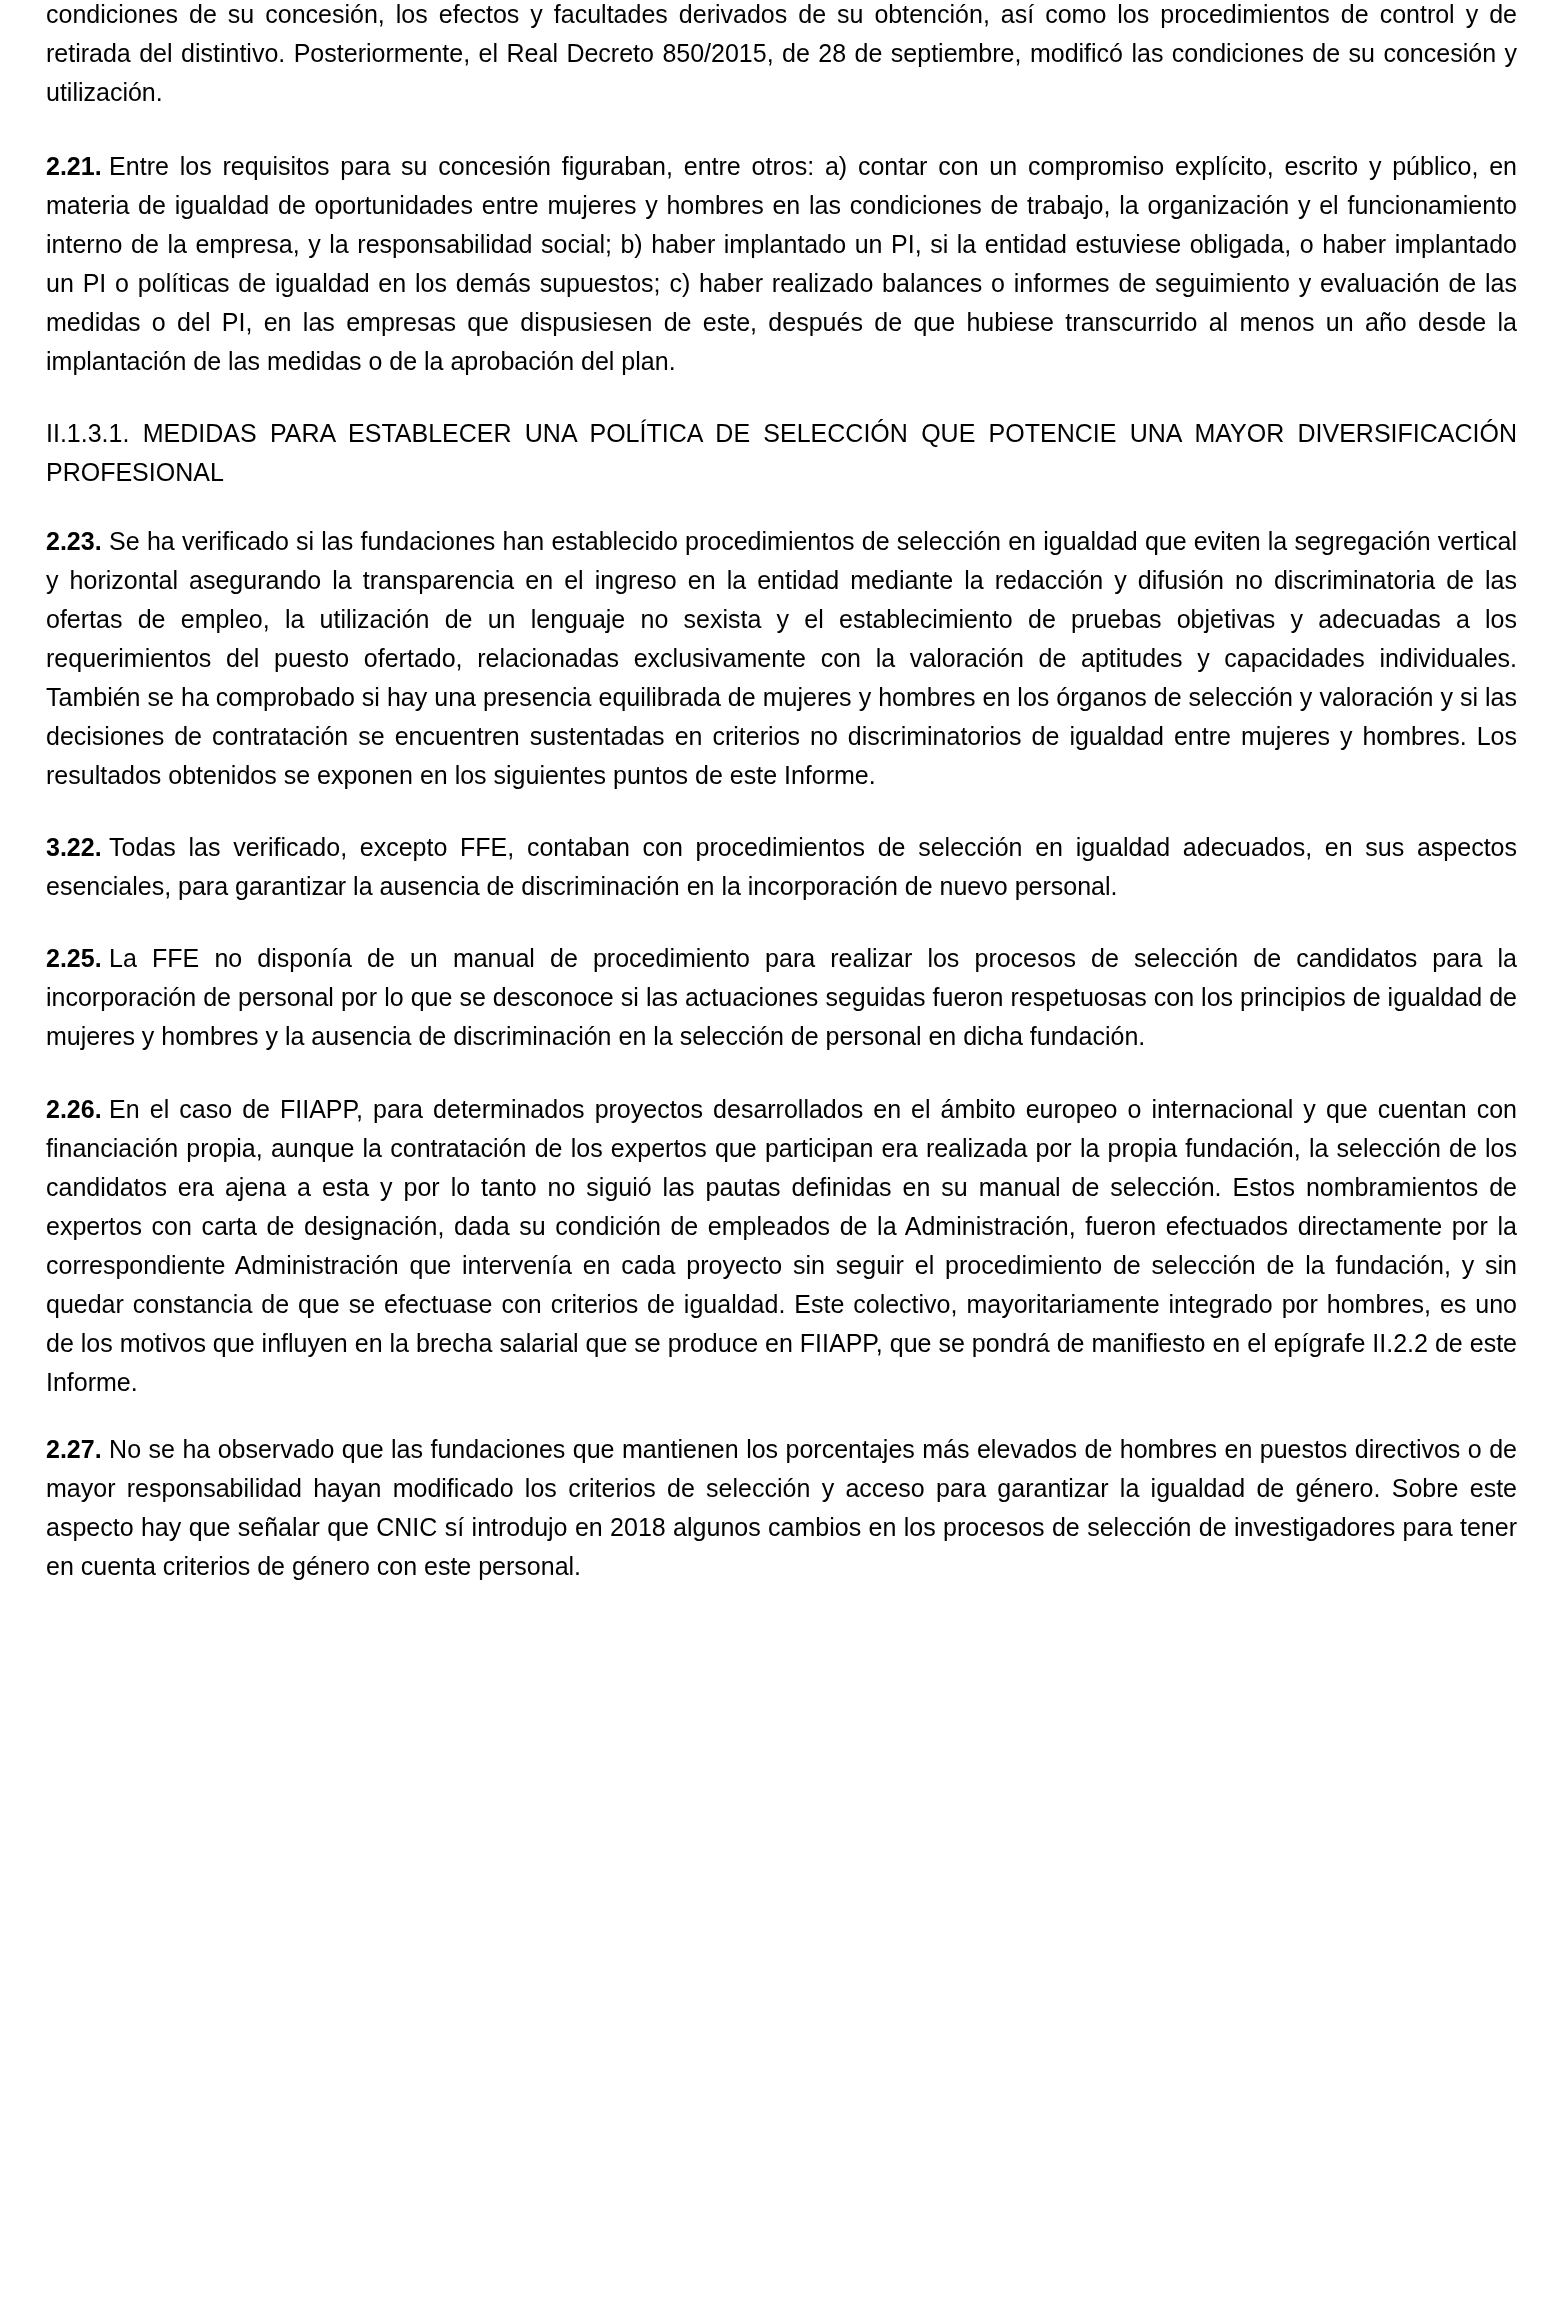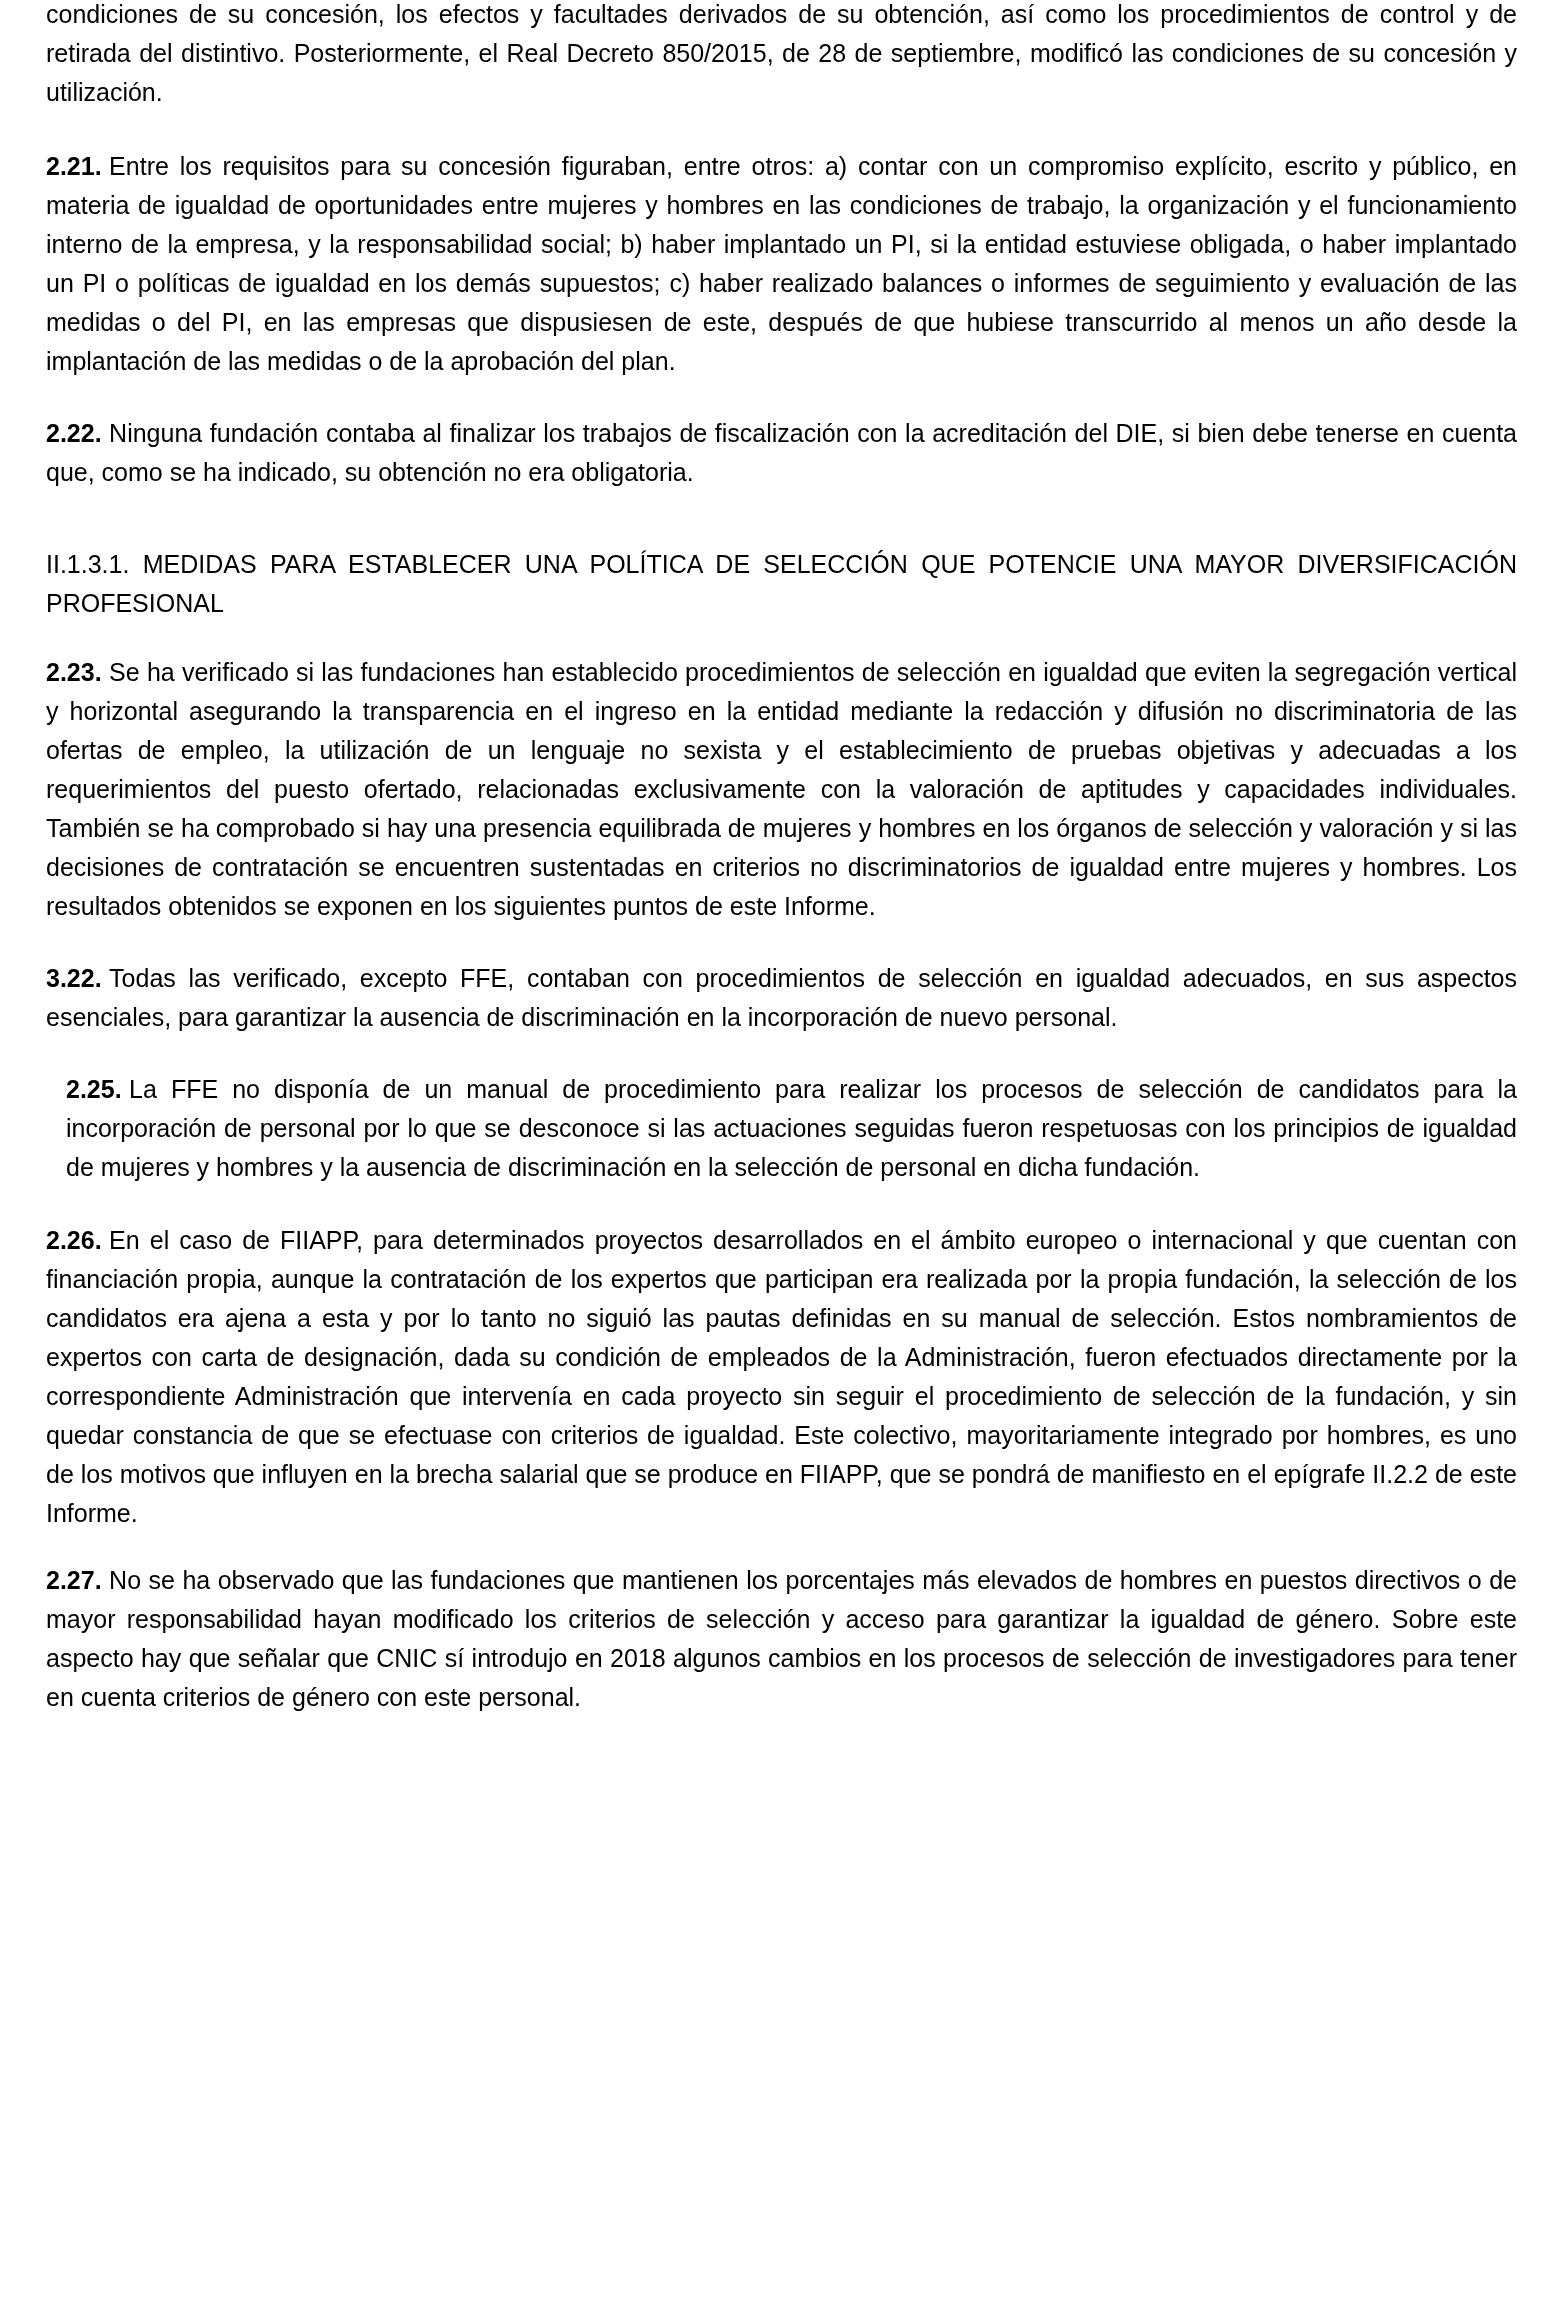--- a/index.html
+++ b/index.html
@@ -29,33 +29,32 @@
   .para .num {
     font-weight: bold;
     margin-right: 7.5px;
   }
   .mtfirst { margin-top: -5px; }
   .mb42 { margin-bottom: 35px; }
   .mb39 { margin-bottom: 33px; }
   .mb64 { margin-bottom: 53px; }
   .mb36 { margin-bottom: 30px; }
   .mb40 { margin-bottom: 33px; }
-  .mb41 { margin-bottom: 34px; margin-left: 20px; }
+  .mb41 { margin-bottom: 34px; }
   .mb33 { margin-bottom: 28px; }
 </style>
 </head>
 <body>
 
 <div class="page">
 
   <p class="para mtfirst mb42"><span>condiciones de su concesión, los efectos y facultades derivados de su obtención, así como los procedimientos de control y de retirada del distintivo. Posteriormente, el Real Decreto 850/2015, de 28 de septiembre, modificó las condiciones de su concesión y utilización.</span></p>
 
   <p class="para mb39"><b class="num">2.21.</b><span>Entre los requisitos para su concesión figuraban, entre otros: a) contar con un compromiso explícito, escrito y público, en materia de igualdad de oportunidades entre mujeres y hombres en las condiciones de trabajo, la organización y el funcionamiento interno de la empresa, y la responsabilidad social; b) haber implantado un PI, si la entidad estuviese obligada, o haber implantado un PI o políticas de igualdad en los demás supuestos; c) haber realizado balances o informes de seguimiento y evaluación de las medidas o del PI, en las empresas que dispusiesen de este, después de que hubiese transcurrido al menos un año desde la implantación de las medidas o de la aprobación del plan.</span></p>
 
-  <p class="para mb64"><b class="num">2.22.</b><span>Ninguna fundación contaba al finalizar los trabajos de fiscalización con la acreditación del DIE, si bien debe tenerse en cuenta que, como se ha indicado, su obtención no era obligatoria.</span></p>
 
   <h2 class="heading mb36">II.1.3.1. MEDIDAS PARA ESTABLECER UNA POLÍTICA DE SELECCIÓN QUE POTENCIE UNA MAYOR DIVERSIFICACIÓN PROFESIONAL</h2>
 
   <p class="para mb39"><b class="num">2.23.</b><span>Se ha verificado si las fundaciones han establecido procedimientos de selección en igualdad que eviten la segregación vertical y horizontal asegurando la transparencia en el ingreso en la entidad mediante la redacción y difusión no discriminatoria de las ofertas de empleo, la utilización de un lenguaje no sexista y el establecimiento de pruebas objetivas y adecuadas a los requerimientos del puesto ofertado, relacionadas exclusivamente con la valoración de aptitudes y capacidades individuales. También se ha comprobado si hay una presencia equilibrada de mujeres y hombres en los órganos de selección y valoración y si las decisiones de contratación se encuentren sustentadas en criterios no discriminatorios de igualdad entre mujeres y hombres. Los resultados obtenidos se exponen en los siguientes puntos de este Informe.</span></p>
 
   <p class="para mb40"><b class="num">3.22.</b><span>Todas las verificado, excepto FFE, contaban con procedimientos de selección en igualdad adecuados, en sus aspectos esenciales, para garantizar la ausencia de discriminación en la incorporación de nuevo personal.</span></p>
 
   <p class="para mb41"><b class="num">2.25.</b><span>La FFE no disponía de un manual de procedimiento para realizar los procesos de selección de candidatos para la incorporación de personal por lo que se desconoce si las actuaciones seguidas fueron respetuosas con los principios de igualdad de mujeres y hombres y la ausencia de discriminación en la selección de personal en dicha fundación.</span></p>
 
   <p class="para mb33"><b class="num">2.26.</b><span>En el caso de FIIAPP, para determinados proyectos desarrollados en el ámbito europeo o internacional y que cuentan con financiación propia, aunque la contratación de los expertos que participan era realizada por la propia fundación, la selección de los candidatos era ajena a esta y por lo tanto no siguió las pautas definidas en su manual de selección. Estos nombramientos de expertos con carta de designación, dada su condición de empleados de la Administración, fueron efectuados directamente por la correspondiente Administración que intervenía en cada proyecto sin seguir el procedimiento de selección de la fundación, y sin quedar constancia de que se efectuase con criterios de igualdad. Este colectivo, mayoritariamente integrado por hombres, es uno de los motivos que influyen en la brecha salarial que se produce en FIIAPP, que se pondrá de manifiesto en el epígrafe II.2.2 de este Informe.</span></p>

